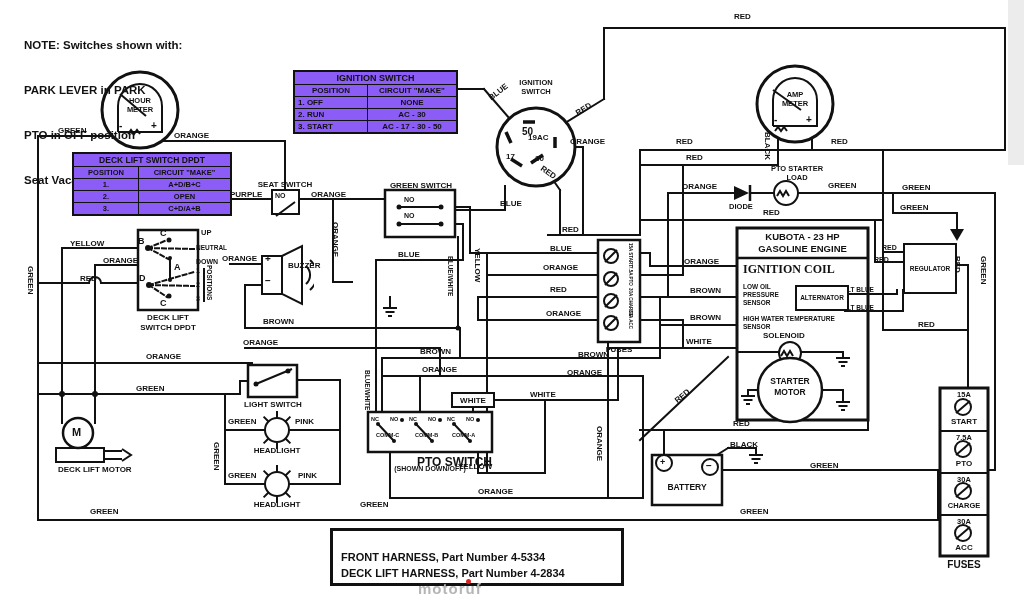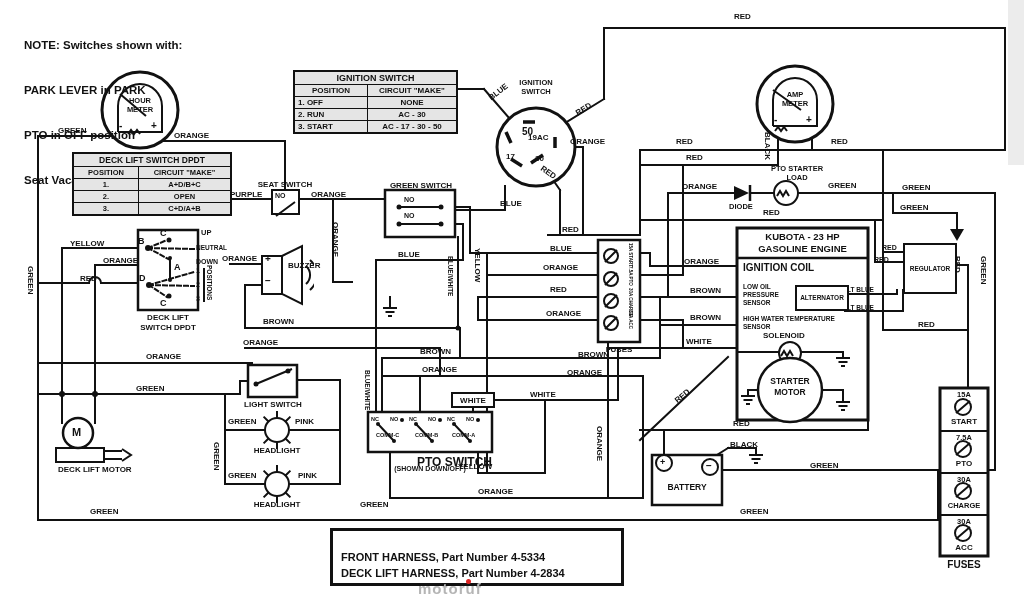--- a/index.html
+++ b/index.html
@@ -6,21 +6,21 @@
   #stage{position:relative;width:1024px;height:600px;background:#fff;overflow:hidden;
          font-family:"Liberation Sans",sans-serif;color:#111;}
   .a{position:absolute;}
   svg.wires{position:absolute;left:0;top:0;}
   .wl{position:absolute;font:bold 8px "Liberation Sans",sans-serif;color:#111;white-space:nowrap;}
   .wlv{position:absolute;font:bold 8px "Liberation Sans",sans-serif;color:#111;white-space:nowrap;
        transform-origin:0 0;transform:rotate(90deg);}
   .dg{position:absolute;font:bold 8px "Liberation Sans",sans-serif;color:#111;white-space:nowrap;transform-origin:0 0;}
   .ct{text-align:center;}
   .note{font:bold 11.5px "Liberation Sans",sans-serif;line-height:15px;white-space:pre;}
-  table.sch{border-collapse:collapse;background:#e5e5e5;}
+  table.sch{border-collapse:collapse;background:#8b5cf6;}
   table.sch td{border:1.5px solid #111;font:bold 7.5px "Liberation Sans",sans-serif;
                text-align:center;padding:1px 3px;white-space:nowrap;}
   table.sch td.tt{font-size:8.5px;}
   #igtable td{font-size:8px;}
   #igtable td.tt{font-size:9px;}
   .box{position:absolute;border:2.5px solid #111;background:#fff;}
   .cl{position:absolute;font-weight:bold;white-space:nowrap;color:#111;}
   .wm{position:absolute;font:bold 15px "Liberation Sans",sans-serif;color:#b5b5b5;letter-spacing:1px;}
   .wmdot{position:absolute;width:5px;height:5px;border-radius:50%;}
   .margin-band{position:absolute;background:#ececec;}
@@ -246,21 +246,21 @@
   <span class="cl" style="left:537px;top:133px;font-size:8px;">AC</span>
   <span class="cl" style="left:506px;top:152px;font-size:8px;">17</span>
   <span class="cl" style="left:535px;top:154px;font-size:8px;">30</span>
 
   <span class="cl ct" style="left:762px;top:164px;width:70px;font-size:7.5px;">PTO STARTER</span>
   <span class="cl ct" style="left:762px;top:173px;width:70px;font-size:7.5px;">LOAD</span>
   <span class="cl ct" style="left:726px;top:202px;width:30px;font-size:7.5px;">DIODE</span>
 
   <span class="cl ct" style="left:739px;top:231px;width:127px;font-size:9.5px;">KUBOTA - 23 HP</span>
   <span class="cl ct" style="left:739px;top:243px;width:127px;font-size:9.5px;">GASOLINE ENGINE</span>
-  <span class="cl" style="left:743px;top:262px;font-size:10px;">IGNITION COIL</span>
+  <span class="cl" style="left:743px;top:262px;font-size:12px;font-family:Liberation Serif, serif;">IGNITION COIL</span>
   <span class="cl" style="left:743px;top:283px;font-size:6.5px;">LOW OIL</span>
   <span class="cl" style="left:743px;top:291px;font-size:6.5px;">PRESSURE</span>
   <span class="cl" style="left:743px;top:299px;font-size:6.5px;">SENSOR</span>
   <span class="cl" style="left:743px;top:315px;font-size:6.5px;">HIGH WATER TEMPERATURE</span>
   <span class="cl" style="left:743px;top:323px;font-size:6.5px;">SENSOR</span>
   <div class="box" style="left:795px;top:285px;width:50px;height:22px;border-width:2px;">
     <span class="cl ct" style="left:0;top:7px;width:50px;font-size:6.5px;">ALTERNATOR</span>
   </div>
   <span class="cl" style="left:763px;top:331px;font-size:8px;">SOLENOID</span>
   <span class="cl ct" style="left:760px;top:376px;width:60px;font-size:8.5px;">STARTER</span>

